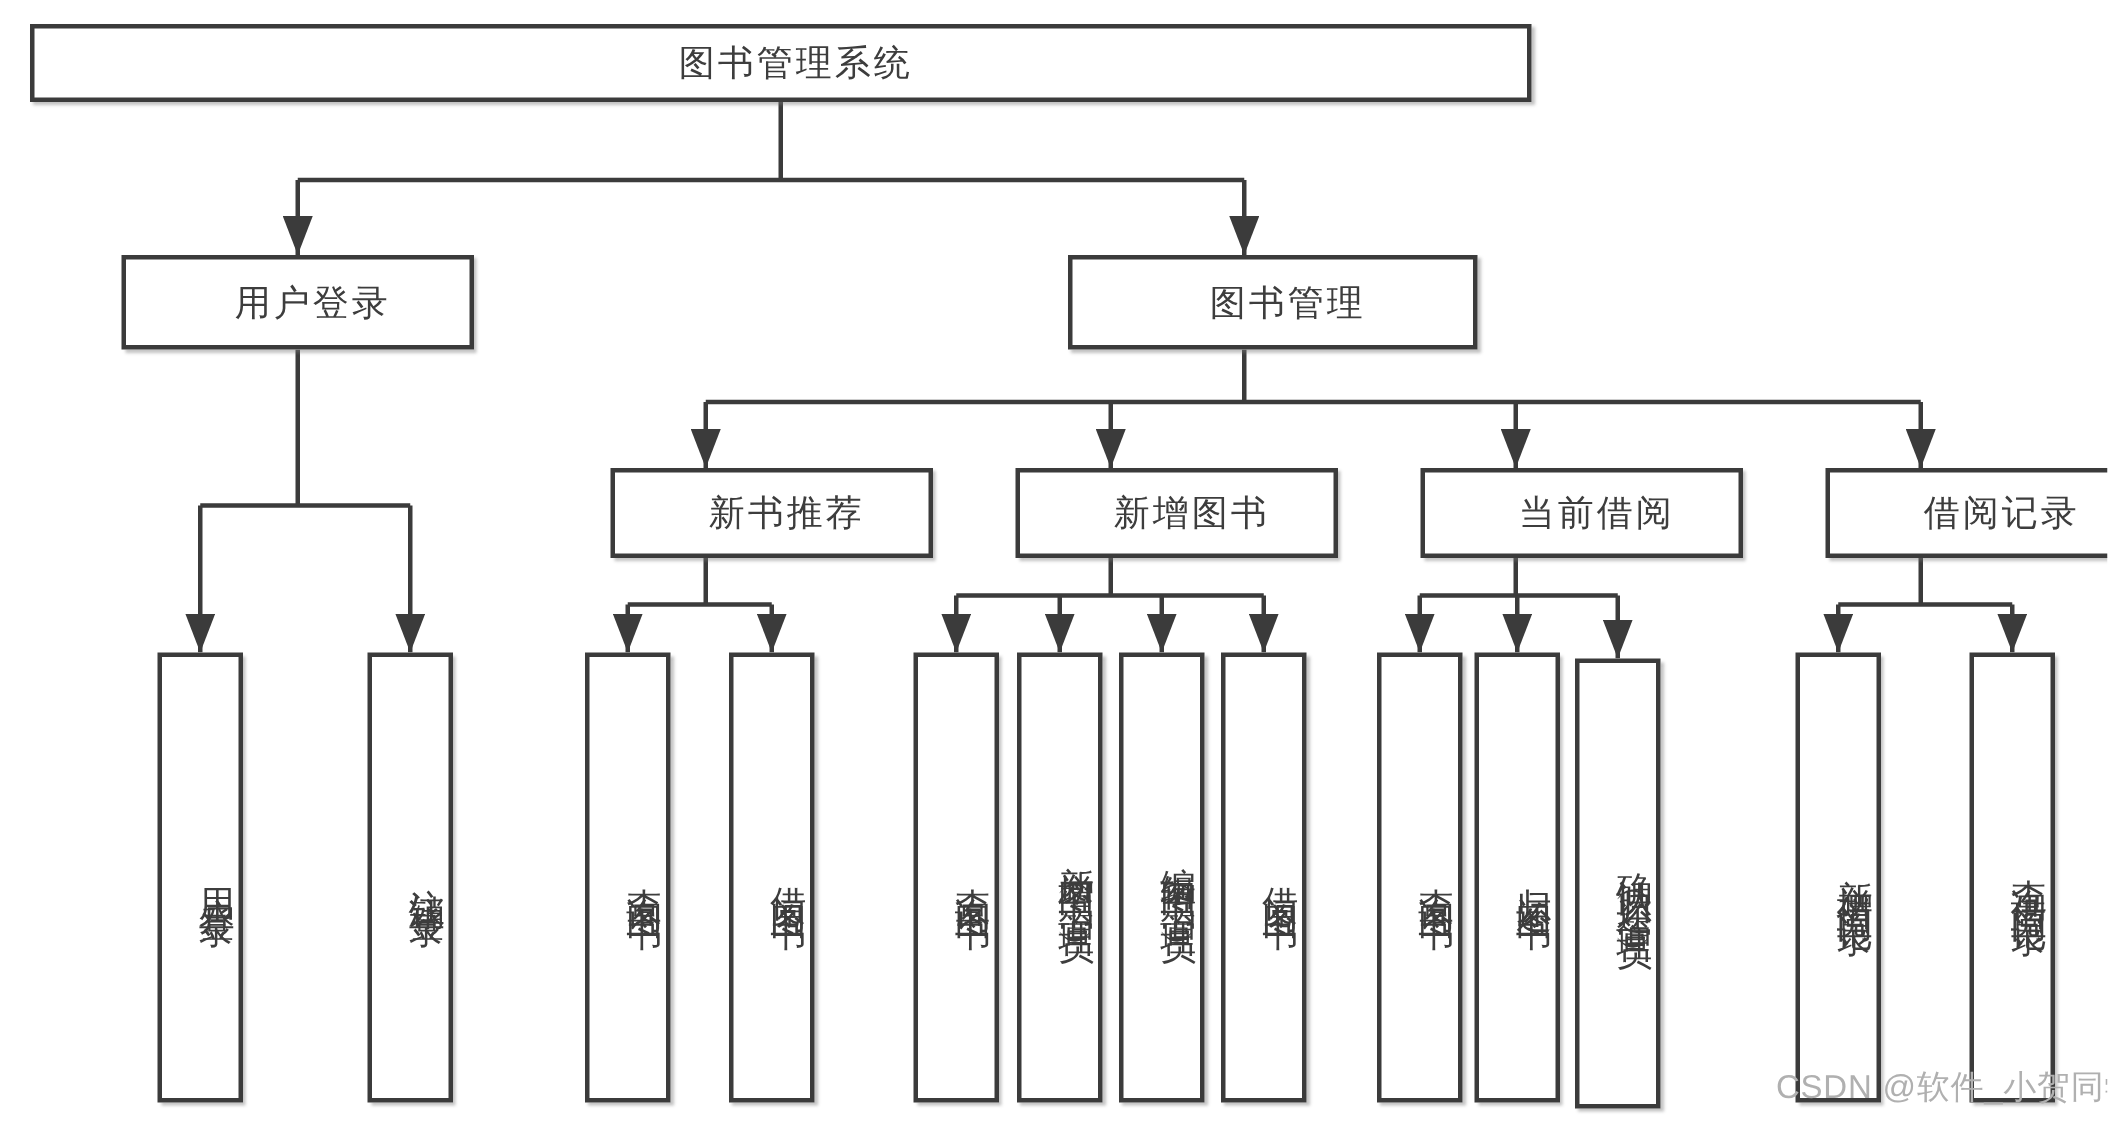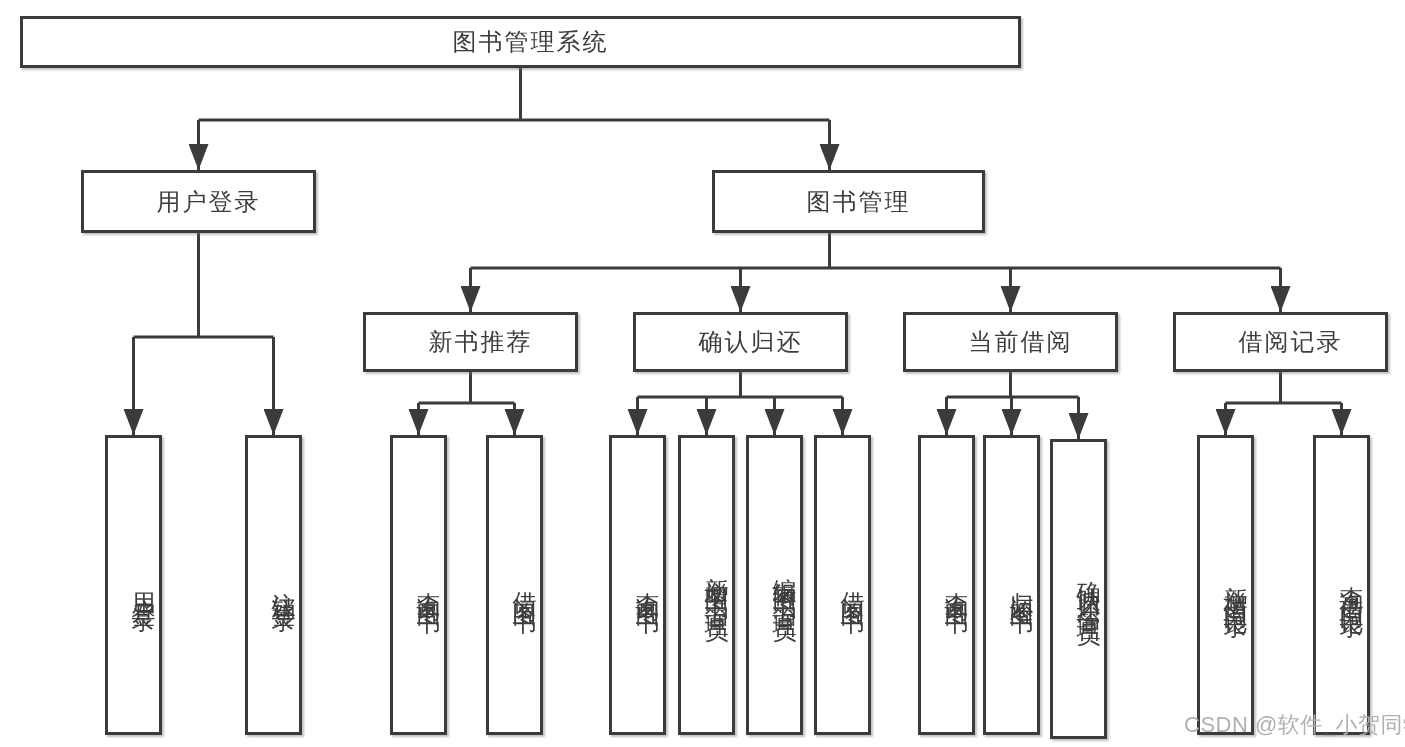--- a/index.html
+++ b/index.html
@@ -30,21 +30,21 @@
     padding-left: 20px;
   }
   .hlabel {
     font-size: 24px;
     letter-spacing: 2px;
     white-space: nowrap;
   }
   .root  { left: 20px;  top: 16px;  width: 1001px; height: 52px; }
   .l2a   { left: 81px;  top: 170px; width: 235px;  height: 63px; }
   .l2b   { left: 712px; top: 170px; width: 273px;  height: 63px; }
-  .l3    { top: 312px;  width: 215px; height: 60px; }
+  .l3    { top: 312px;  width: 215px; height: 60px; margin-left: 44px; }
   .l3a   { left: 363px; }
   .l3b   { left: 633px; }
   .l3c   { left: 903px; }
   .l3d   { left: 1173px; }
   .leaf  { top: 435px; width: 57px; height: 300px; }
   .vlabel {
     writing-mode: vertical-rl;
     text-orientation: mixed;
     font-size: 24px;
     letter-spacing: 6px;
@@ -124,21 +124,21 @@
     <span class="hlabel">用户登录</span>
   </div>
   <div class="box l2b">
     <span class="hlabel">图书管理</span>
   </div>
 
   <div class="box l3 l3a">
     <span class="hlabel">新书推荐</span>
   </div>
   <div class="box l3 l3b">
-    <span class="hlabel">确认归还</span>
+    <span class="hlabel">新增图书</span>
   </div>
   <div class="box l3 l3d">
     <span class="hlabel">借阅记录</span>
   </div>
   <div class="box l3 l3c">
     <span class="hlabel">当前借阅</span>
   </div>
 
   <div class="box leaf u0">
     <span class="vlabel">用户登录</span>

